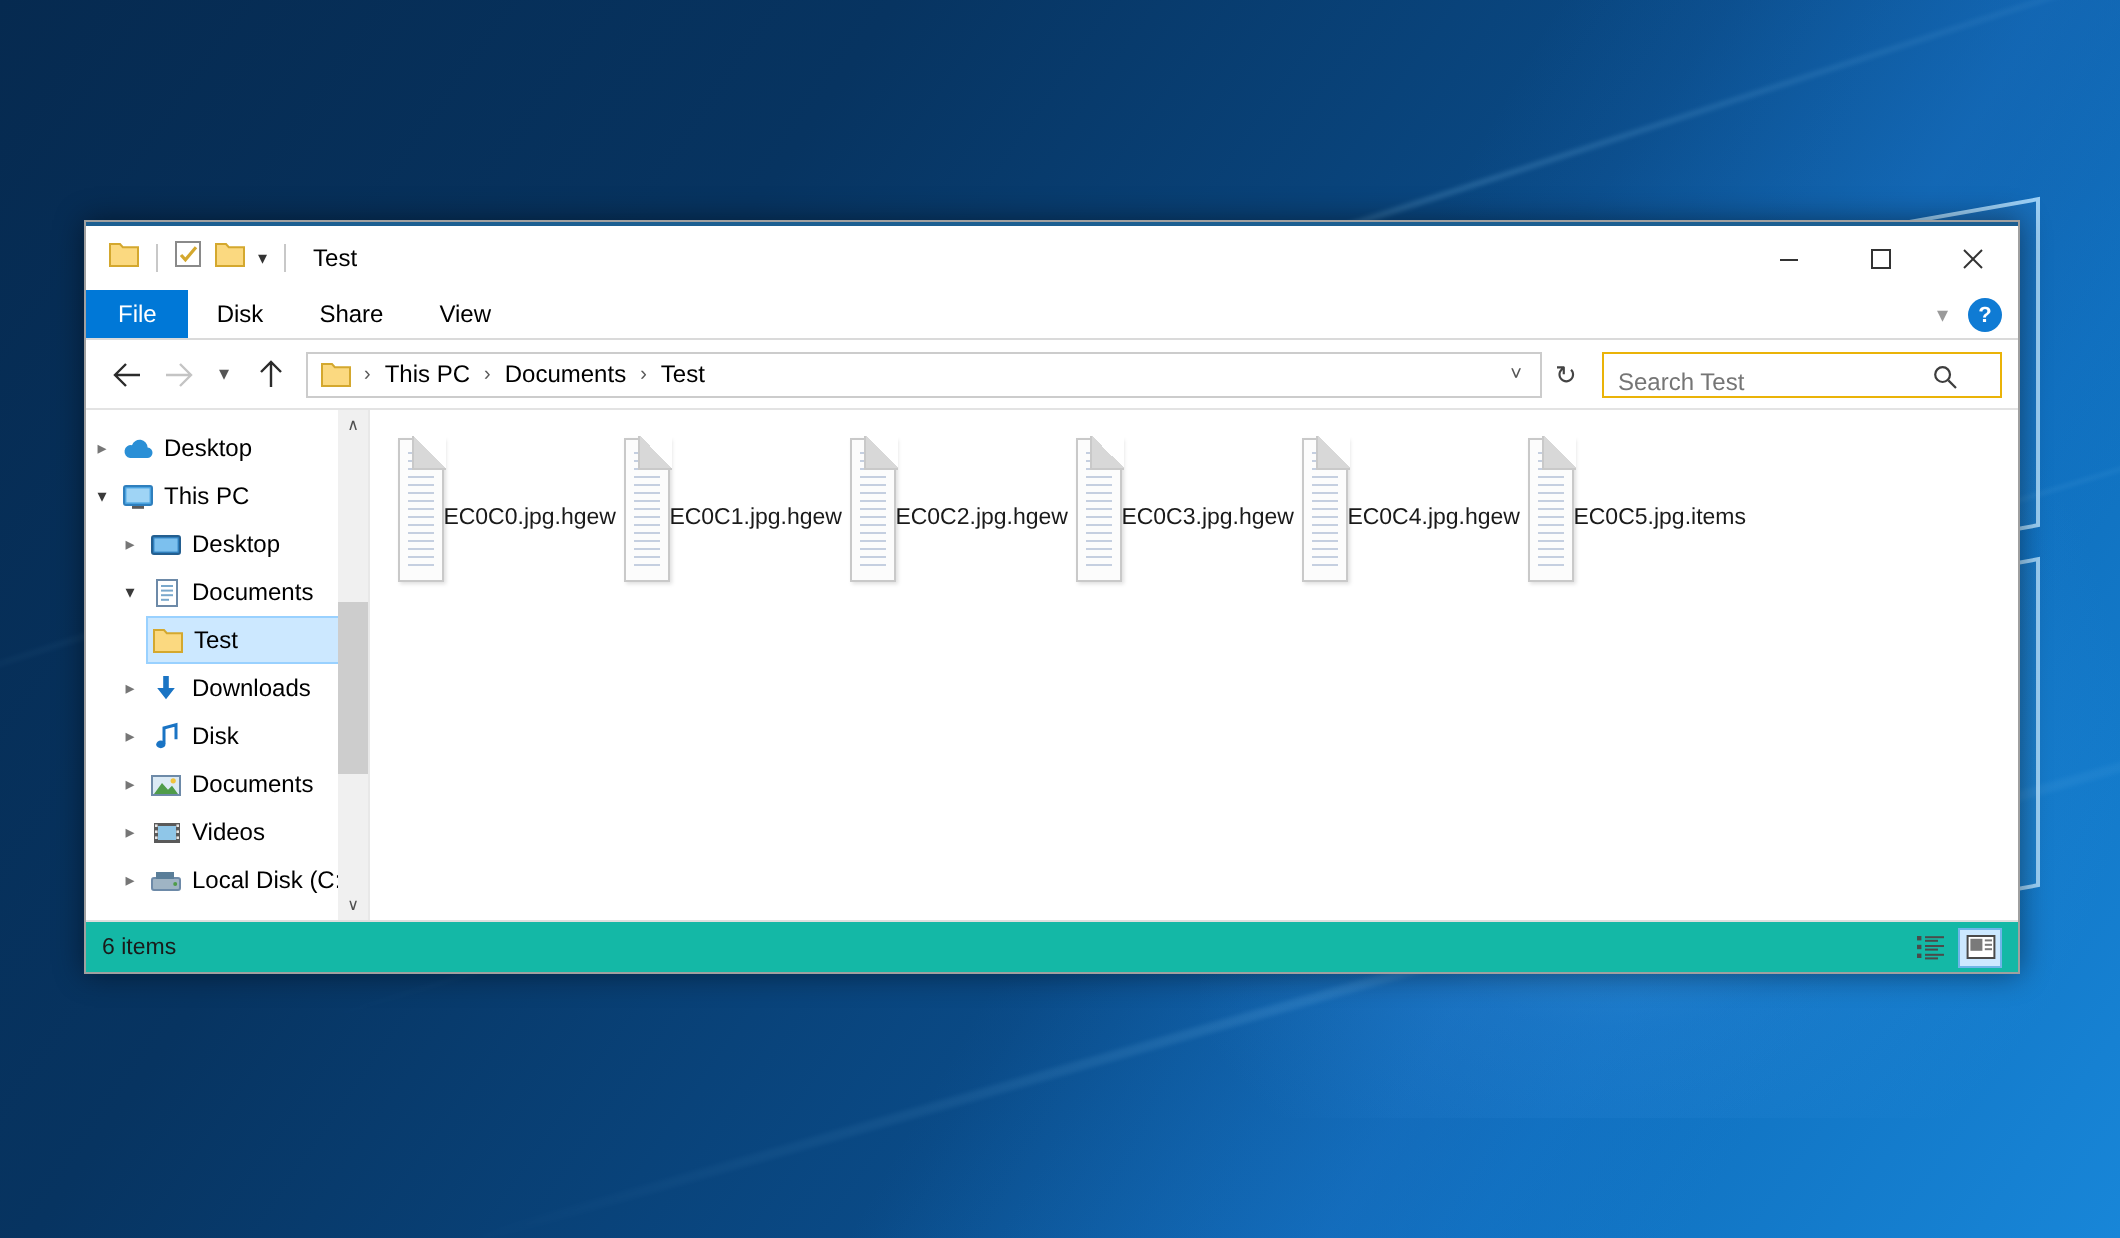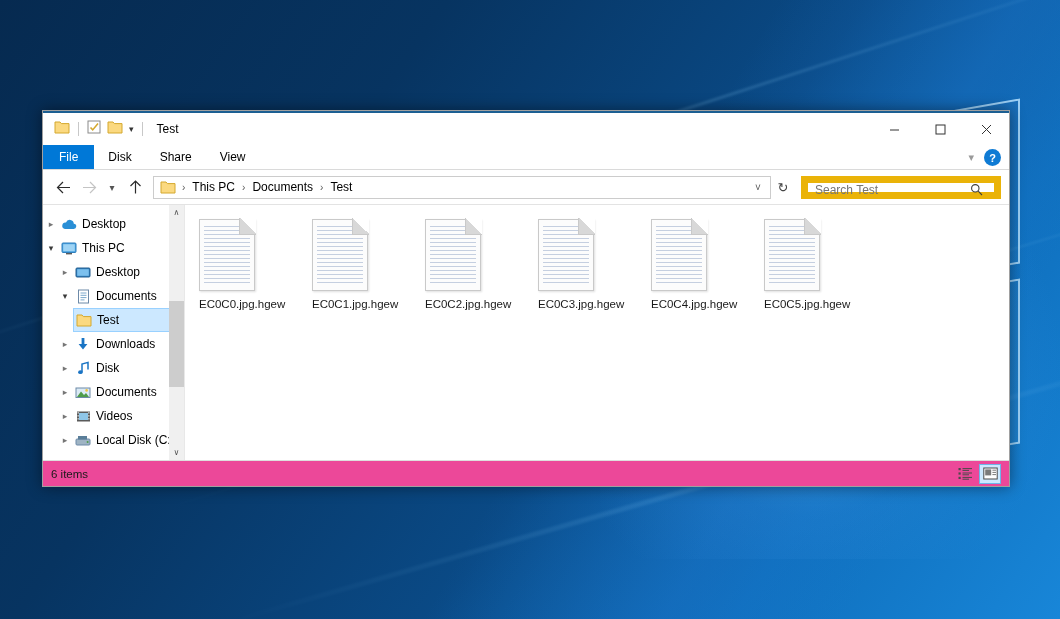--- a/index.html
+++ b/index.html
@@ -67,21 +67,21 @@
             color: #2b2b2b; font-size: 15px; }
   .navbtn.disabled { color: #c4c4c4; }
   .navbtn.small { width: 18px; font-size: 10px; color: #555; }
   .crumbbox { flex: 1; height: 23px; border: 1px solid #cccccc; background: #fff; display: flex;
               align-items: center; padding: 0 4px 0 6px; margin-left: 4px; }
   .crumbs { flex: 1; display: flex; align-items: center; font-size: 12px; color: #000; gap: 1px; }
   .crumb { padding: 1px 4px; }
   .sep { color: #5a5a5a; font-size: 10px; padding: 0 2px; }
   .crumb-drop { width: 16px; text-align: center; color: #555; font-size: 10px; }
   .refresh { width: 20px; text-align: center; color: #444; font-size: 13px; }
-  .searchbox { width: 200px; height: 23px; border: 7px solid #eab308; display: flex; align-items: flex-start;
+  .searchbox { width: 200px; height: 23px; border: 1px solid #eab308; display: flex; align-items: flex-end;
                padding: 0 21px 0 7px; margin-left: 6px; }
   .searchbox input { border: none; outline: none; flex: 1; font-size: 12px; color: #6d6d6d;
                      font-family: "Liberation Sans", sans-serif; background: transparent; }
   .mag { font-size: 12px; color: #444; }
 
   
   .bodyrow { flex: 1; display: flex; border-top: 1px solid #e3e3e3; min-height: 0; }
 
   
   .navpane { width: 142px; background: #ffffff; padding-top: 7px; position: relative;
@@ -97,34 +97,34 @@
   .sbar { position: absolute; right: 0; top: 0; bottom: 0; width: 15px; background: #f0f0f0;
           display: flex; flex-direction: column; align-items: center; }
   .sbtn { height: 15px; width: 15px; display: flex; align-items: center; justify-content: center;
           font-size: 8px; color: #505050; }
   .strack { flex: 1; width: 15px; position: relative; }
   .sthumb { position: absolute; left: 0; width: 15px; top: 36%; height: 38%; background: #cdcdcd; }
 
   
   .content { flex: 1; background: #ffffff; padding: 10px 0 0 12px; position: relative; overflow: hidden; }
   .grid { display: flex; flex-wrap: wrap; align-content: flex-start; }
-  .fileitem { width: 113px; padding: 4px 2px 6px; display: flex; flex-direction: column;
-              align-items: flex-start; }
+  .fileitem { width: 113px; padding: 4px 2px 6px; display: flex; flex-direction: row;
+              align-items: center; }
   .ficon { width: 56px; height: 72px; position: relative; }
   .fpage { position: absolute; inset: 0; background: #fcfcfc; border: 1px solid #c9c9c9;
            box-shadow: 1px 1px 2px rgba(0,0,0,0.13); }
   .flines { position: absolute; left: 5px; right: 5px; top: 7px; bottom: 6px;
             background: repeating-linear-gradient(to bottom, #c5cfe0 0 1px, rgba(0,0,0,0) 1px 4px); }
   .ffold { position: absolute; right: -1px; top: -1px; width: 17px; height: 17px;
            background: linear-gradient(225deg, #ffffff 0 50%, #d8d8d8 50% 100%);
            border-left: 1px solid #c9c9c9; border-bottom: 1px solid #c9c9c9; }
   .fname { margin-top: 7px; font-size: 11.5px; color: #1a1a1a; text-align: center; white-space: nowrap; }
 
   
-  .statusbar { height: 26px; background: #ec4899; border-top: 1px solid #dedede; display: flex;
+  .statusbar { height: 26px; background: #14b8a6; border-top: 1px solid #dedede; display: flex;
                align-items: center; padding: 0 8px; font-size: 11.5px; color: #1a1a1a; }
   .status-right { margin-left: auto; display: flex; gap: 3px; align-items: center; }
   .viewbtn { width: 22px; height: 20px; display: flex; align-items: center; justify-content: center; }
   .viewbtn.active { background: #cce8ff; border: 1px solid #6fb5e8; }
 </style>
 </head>
 <body>
 
 <div id="desktop">
   <div class="beam beam-a"></div>
@@ -415,21 +415,21 @@
                 <div class="ffold"></div>
             </div>
             <div class="fname">EC0C4.jpg.hgew</div>
           </div>
           <div class="fileitem">
             <div class="ficon">
               <div class="fpage"></div>
                 <div class="flines"></div>
                 <div class="ffold"></div>
             </div>
-            <div class="fname">EC0C5.jpg.hgew</div>
+            <div class="fname">EC0C5.jpg.items</div>
           </div>
         </div>
       </div>
     </div>
 
     <div class="statusbar">
       <span>6 items</span>
       <div class="status-right">
         <div class="viewbtn">
           <svg width="15" height="13" viewBox="0 0 15 13">

